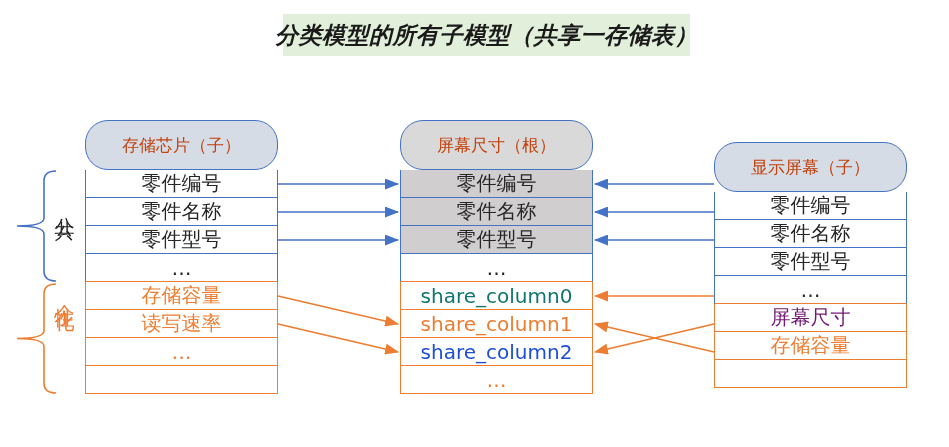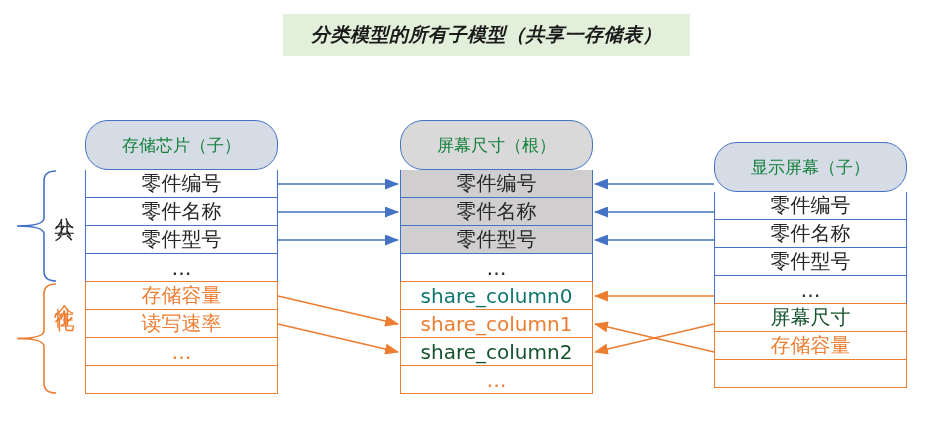--- a/index.html
+++ b/index.html
@@ -3,28 +3,28 @@
 <meta charset="utf-8">
 <style>
   html,body { margin:0; padding:0; background:#ffffff; }
   #canvas {
     position:relative; width:949px; height:447px; background:#ffffff;
     font-family:"DejaVu Sans","Liberation Sans",sans-serif; overflow:hidden;
   }
   #title {
     position:absolute; left:283px; top:14px; width:407px; height:42px;
     display:flex; align-items:center; justify-content:center;
-    font-size:19px; font-weight:bold; font-style:italic; color:#1a1a1a;
+    font-size:23px; font-weight:bold; font-style:italic; color:#1a1a1a;
     letter-spacing:0.5px; white-space:nowrap;
   }
   #overlay { position:absolute; left:0; top:0; pointer-events:none; }
   .tbl { position:absolute; top:120px; width:193px; box-sizing:border-box; }
   .tbl .hdr {
     box-sizing:border-box; height:50px; display:flex; align-items:center; justify-content:center;
-    font-size:17px; color:#15803d; border-style:solid; border-width:1.6px;border-radius:23px;
+    font-size:17px; color:#c2410c; border-style:solid; border-width:1.6px;border-radius:23px;
   }
   .tbl .row {
     box-sizing:border-box; height:28px; display:flex; align-items:center; justify-content:center;
     font-size:20px; background:#ffffff; border-style:solid; border-width:0 1.6px 1.6px 1.6px;
     white-space:nowrap;
   }
   .vlabel {
     position:absolute; writing-mode:vertical-rl; text-orientation:upright;
     font-size:20px; line-height:26px; letter-spacing:4px; white-space:nowrap;
   }
@@ -79,30 +79,30 @@
         <div class="row" style="border-left-color: rgb(237, 125, 49); border-right-color: rgb(237, 125, 49); border-bottom-color: rgb(237, 125, 49); color: rgb(237, 125, 49);"></div>
       </div>
       <div class="tbl" style="left: 400px;">
         <div class="hdr" style="border-color: rgb(68, 114, 196); background: rgb(217, 217, 217);">屏幕尺寸（根）</div>
         <div class="row" style="border-left-color: rgb(68, 114, 196); border-right-color: rgb(68, 114, 196); border-bottom-color: rgb(68, 114, 196); color: rgb(38, 38, 38); background: rgb(208, 206, 206);">零件编号</div>
         <div class="row" style="border-left-color: rgb(68, 114, 196); border-right-color: rgb(68, 114, 196); border-bottom-color: rgb(68, 114, 196); color: rgb(38, 38, 38); background: rgb(208, 206, 206);">零件名称</div>
         <div class="row" style="border-left-color: rgb(68, 114, 196); border-right-color: rgb(68, 114, 196); border-bottom-color: rgb(68, 114, 196); color: rgb(38, 38, 38); background: rgb(208, 206, 206);">零件型号</div>
         <div class="row" style="border-left-color: rgb(68, 114, 196); border-right-color: rgb(68, 114, 196); border-bottom-color: rgb(237, 125, 49); color: rgb(38, 38, 38);">…</div>
         <div class="row" style="border-left-color: rgb(237, 125, 49); border-right-color: rgb(237, 125, 49); border-bottom-color: rgb(237, 125, 49); color: #0f766e;">share_column0</div>
         <div class="row" style="border-left-color: rgb(237, 125, 49); border-right-color: rgb(237, 125, 49); border-bottom-color: rgb(237, 125, 49); color: rgb(237, 125, 49);">share_column1</div>
-        <div class="row" style="border-left-color: rgb(237, 125, 49); border-right-color: rgb(237, 125, 49); border-bottom-color: rgb(237, 125, 49); color: #14532d;">share_column2</div>
+        <div class="row" style="border-left-color: rgb(237, 125, 49); border-right-color: rgb(237, 125, 49); border-bottom-color: rgb(237, 125, 49); color: #1d4ed8;">share_column2</div>
         <div class="row" style="border-left-color: rgb(237, 125, 49); border-right-color: rgb(237, 125, 49); border-bottom-color: rgb(237, 125, 49); color: rgb(237, 125, 49);">…</div>
       </div>
       <div class="tbl" style="left: 714px; margin-top: 22px;">
         <div class="hdr" style="border-color: rgb(68, 114, 196); background: rgb(214, 220, 229);">显示屏幕（子）</div>
         <div class="row" style="border-left-color: rgb(68, 114, 196); border-right-color: rgb(68, 114, 196); border-bottom-color: rgb(68, 114, 196); color: rgb(38, 38, 38);">零件编号</div>
         <div class="row" style="border-left-color: rgb(68, 114, 196); border-right-color: rgb(68, 114, 196); border-bottom-color: rgb(68, 114, 196); color: rgb(38, 38, 38);">零件名称</div>
         <div class="row" style="border-left-color: rgb(68, 114, 196); border-right-color: rgb(68, 114, 196); border-bottom-color: rgb(68, 114, 196); color: rgb(38, 38, 38);">零件型号</div>
         <div class="row" style="border-left-color: rgb(68, 114, 196); border-right-color: rgb(68, 114, 196); border-bottom-color: rgb(237, 125, 49); color: rgb(38, 38, 38);">…</div>
-        <div class="row" style="border-left-color: rgb(237, 125, 49); border-right-color: rgb(237, 125, 49); border-bottom-color: rgb(237, 125, 49); color: #14532d;">屏幕尺寸</div>
+        <div class="row" style="border-left-color: rgb(237, 125, 49); border-right-color: rgb(237, 125, 49); border-bottom-color: rgb(237, 125, 49); color: #701a75;">屏幕尺寸</div>
         <div class="row" style="border-left-color: rgb(237, 125, 49); border-right-color: rgb(237, 125, 49); border-bottom-color: rgb(237, 125, 49); color: rgb(237, 125, 49);">存储容量</div>
         <div class="row" style="border-left-color: rgb(237, 125, 49); border-right-color: rgb(237, 125, 49); border-bottom-color: rgb(237, 125, 49); color: rgb(237, 125, 49);"></div>
       </div>
     </div>
 
   <div class="vlabel" id="label-common" style="color: rgb(38, 38, 38);">公共</div>
   <div class="vlabel" id="label-personalized" style="color: rgb(237, 125, 49);">个性化</div>
 
 </div>
 

